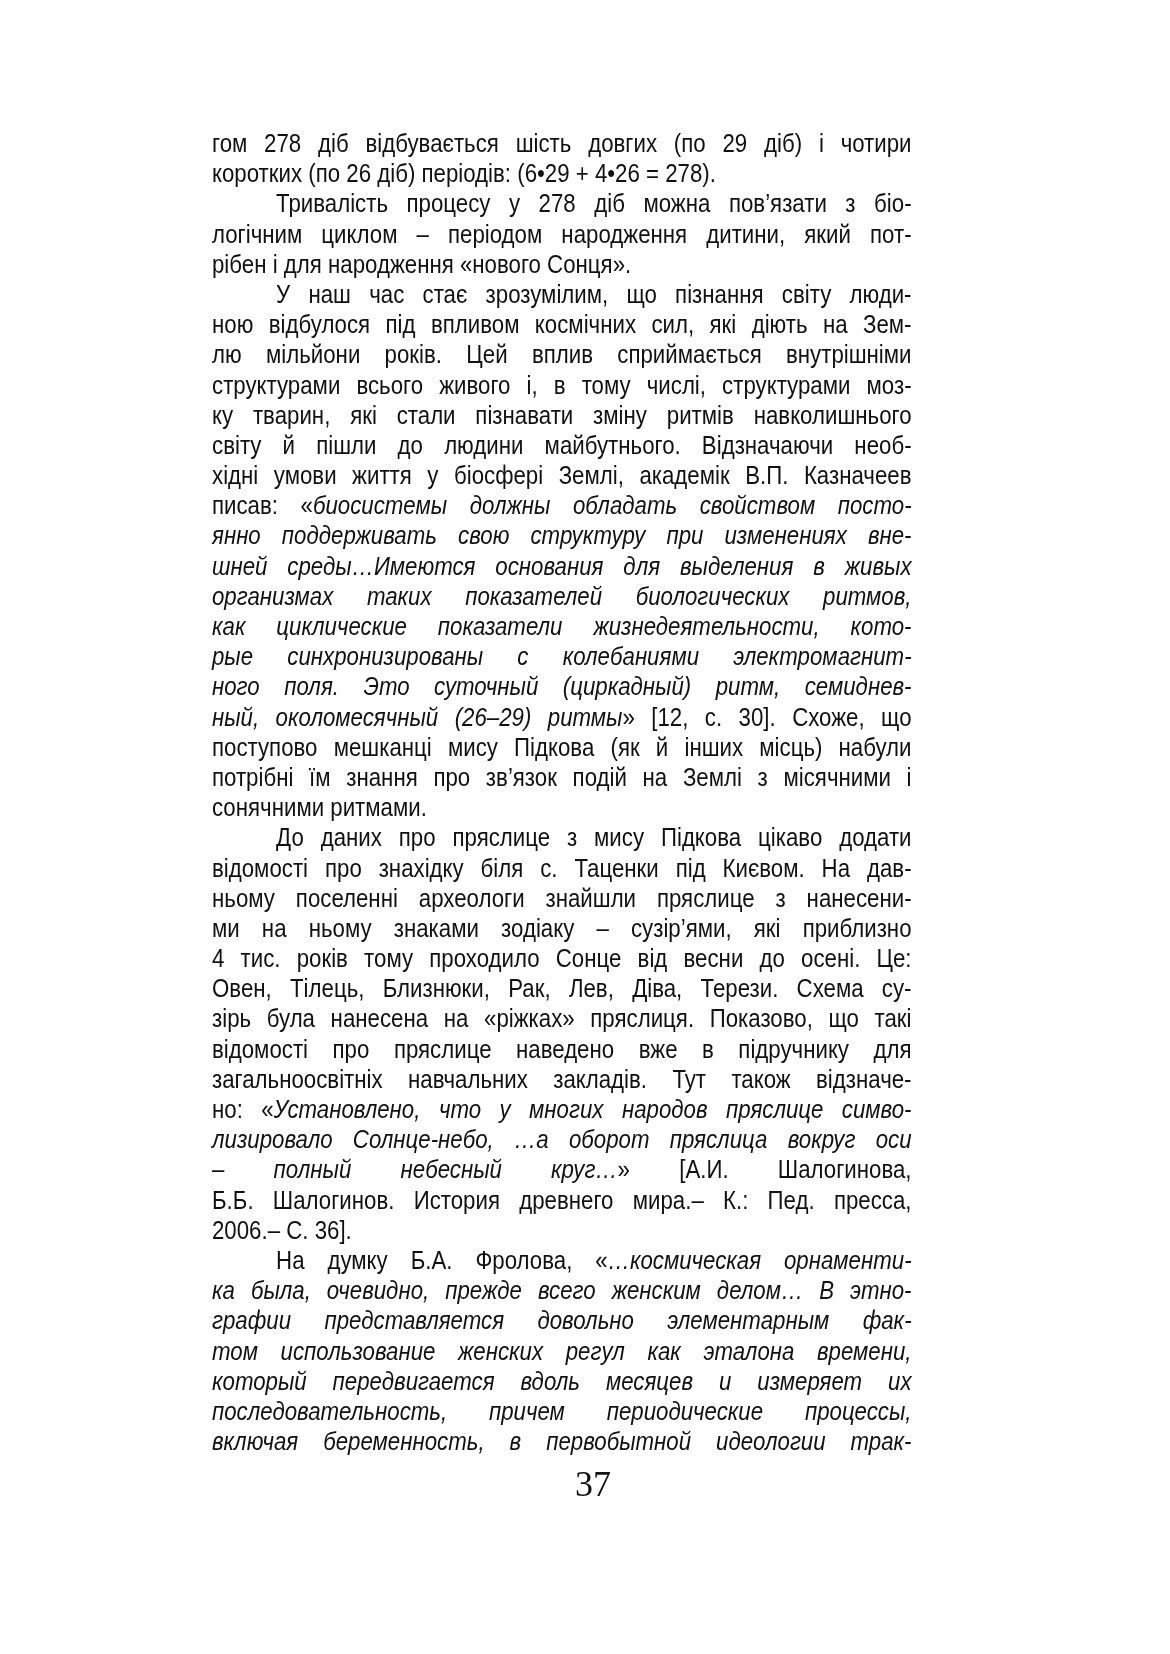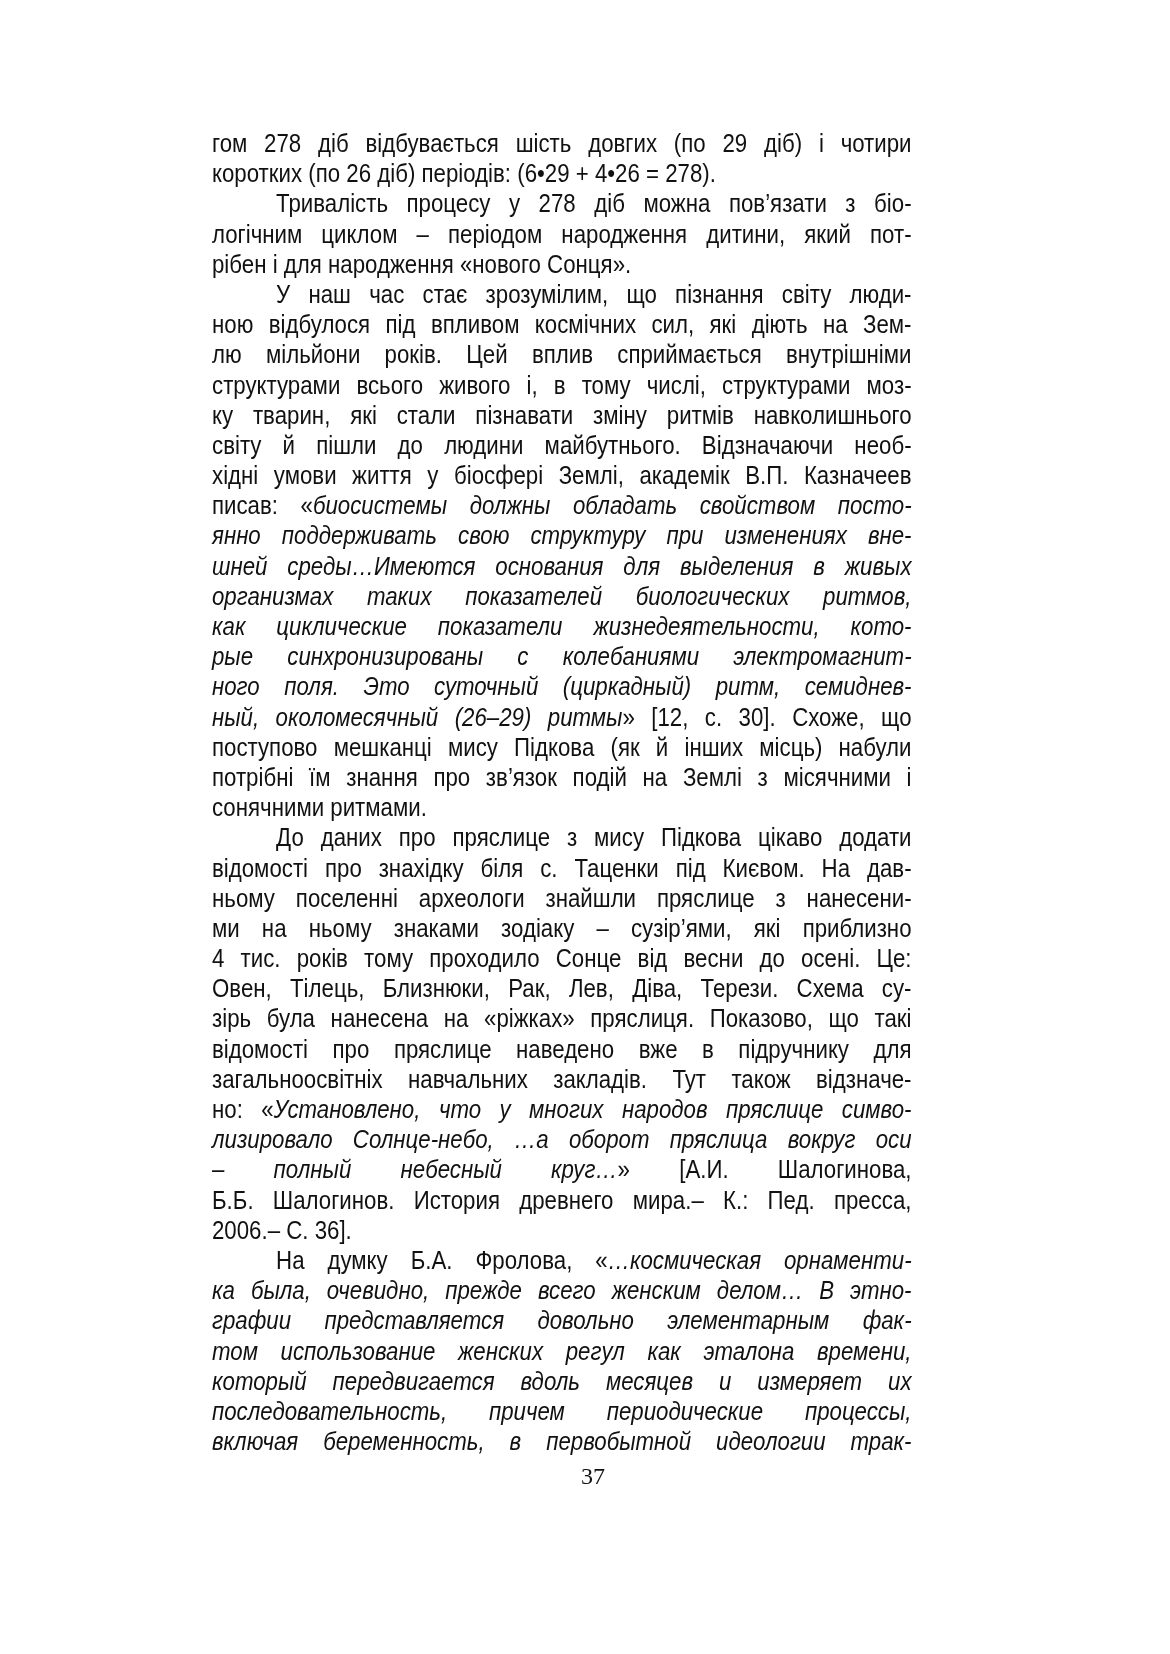--- a/index.html
+++ b/index.html
@@ -21,21 +21,21 @@
   .line { display: block; white-space: nowrap; text-align: justify; text-align-last: justify; height: 30.2px; }
   .line.last { text-align-last: left; }
   .indent { padding-left: 72px; }
   .it { font-style: italic; }
   .page-number {
     position: absolute;
     left: 0; right: 0;
     top: 1463px;
     text-align: center;
     font-family: "Liberation Serif", serif;
-    font-size: 24px;
+    font-size: 36px;
     color: #111111;
   }
   .page-number span { position: relative; left: 8px; }
 </style>
 </head>
 <body>
 
 <div class="page-text" id="body-text">
     <div class="line"><span>гом 278 діб відбувається шість довгих (по 29 діб) і чотири</span></div>
     <div class="line last"><span>коротких (по 26 діб) періодів: (6•29 + 4•26 = 278).</span></div>

